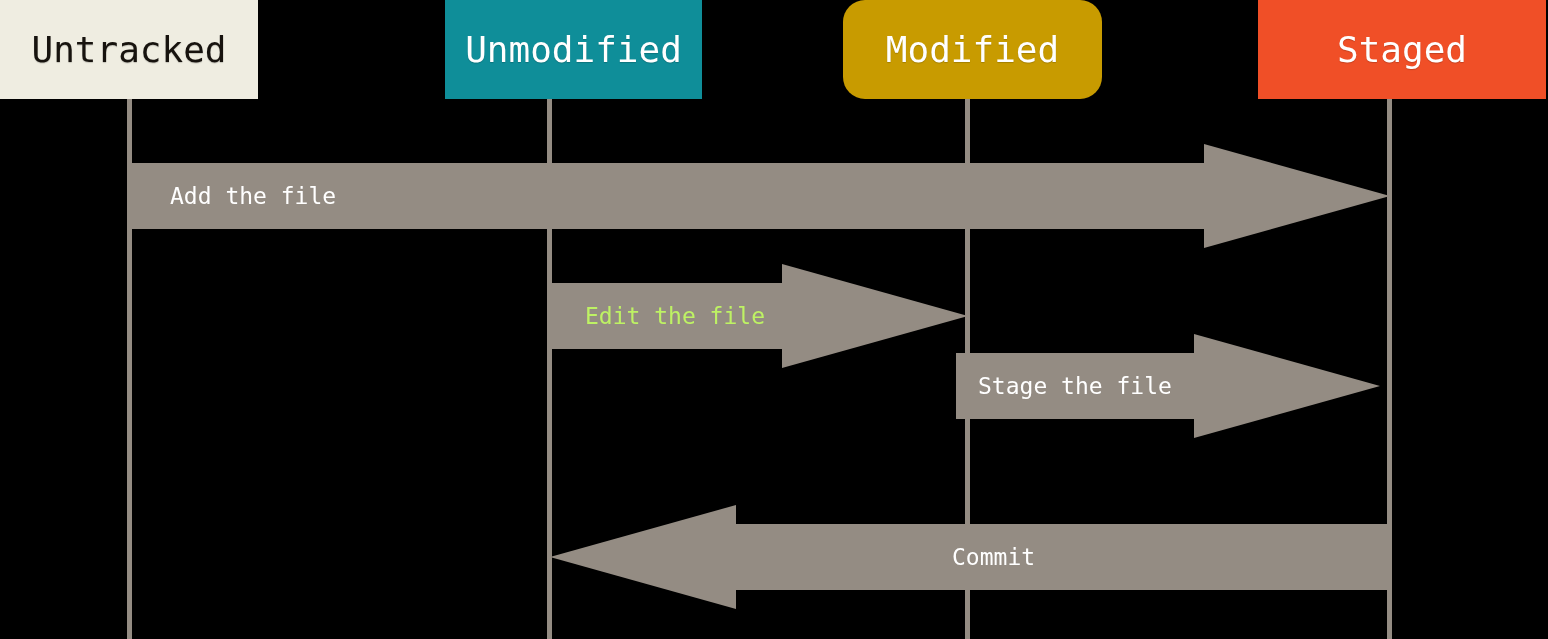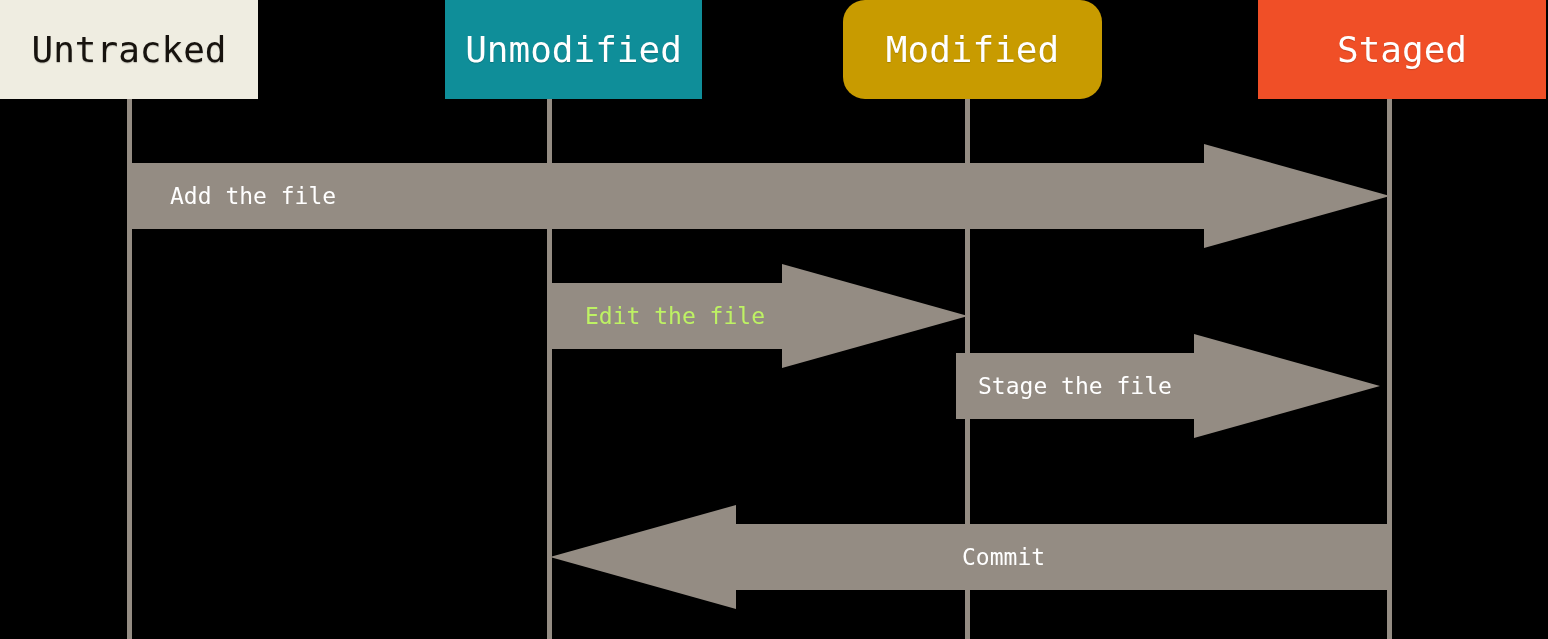--- a/index.html
+++ b/index.html
@@ -87,21 +87,21 @@
   .arrow-stage .arrow-label { left: 22px; }
 
   .arrow-remove { left: 130px; top: 410px; width: 420px; }
   .arrow-remove .head        { left: 0; }
   .arrow-remove .shaft       { left: 186px; width: 234px; }
   .arrow-remove .arrow-label { left: 100px; }
 
   .arrow-commit { left: 550px; top: 505px; width: 842px; }
   .arrow-commit .head        { left: 0; }
   .arrow-commit .shaft       { left: 186px; width: 656px; }
-  .arrow-commit .arrow-label { left: 412px; }
+  .arrow-commit .arrow-label { left: 402px; }
 </style>
 </head>
 <body>
 
 <div class="canvas" style="background: rgb(0, 0, 0);">
 
   <div class="state-box box-untracked" style="background: rgb(239, 237, 225);">
     <span class="state-label" style="color: rgb(23, 19, 14);">Untracked</span>
   </div>
   <div class="state-box box-unmodified" style="background: rgb(15, 142, 153);">

